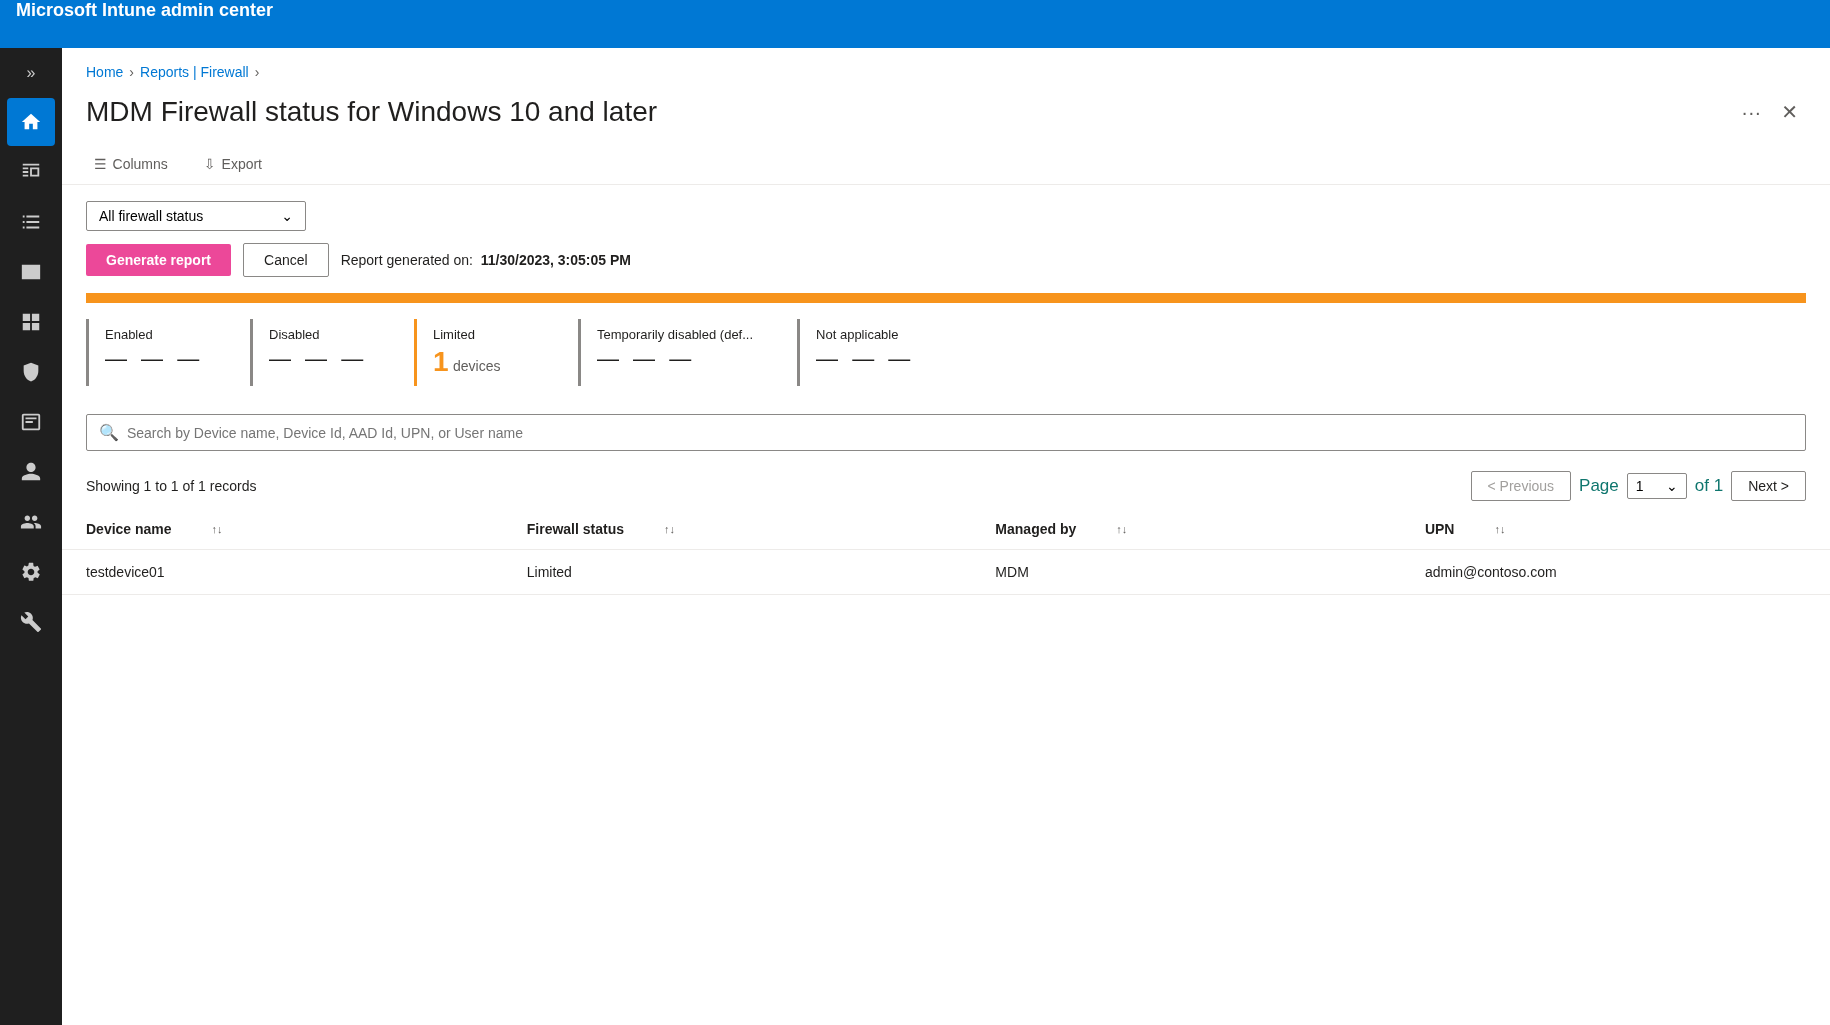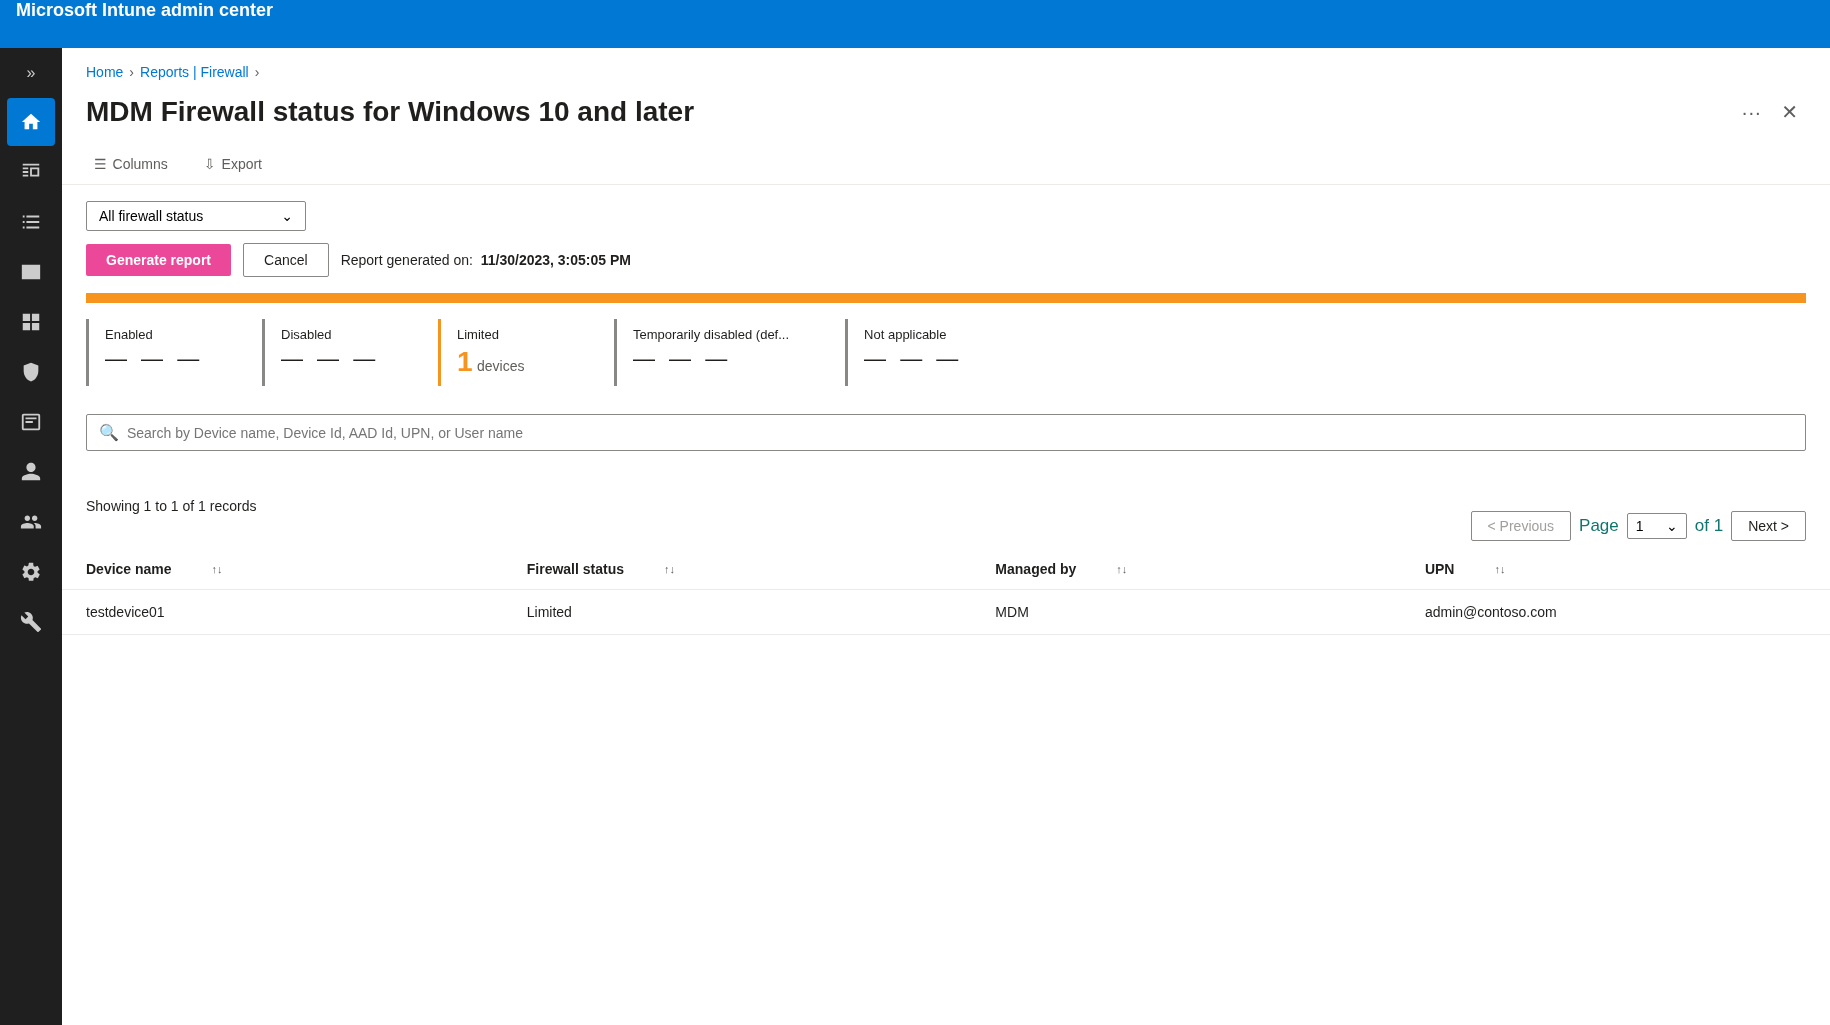--- a/index.html
+++ b/index.html
@@ -77,21 +77,21 @@
 
     
     .page-header {
       display: flex;
       align-items: center;
       padding: 8px 24px 16px;
       gap: 12px;
     }
     .page-title {
       font-size: 28px;
-      font-weight: 700;
+      font-weight: 400;
       color: #201f1e;
       flex: 1;
     }
     .page-more { font-size: 20px; color: #605e5c; cursor: pointer; }
     .page-close { font-size: 20px; color: #605e5c; cursor: pointer; padding: 4px 8px; }
 
     
     .toolbar {
       display: flex;
       align-items: center;
@@ -165,21 +165,21 @@
     .progress-bar {
       height: 10px;
       background: #f7941d;
       margin: 0 24px;
     }
 
     
     .stats-section {
       display: flex;
       padding: 16px 24px;
-      gap: 16px;
+      gap: 4px;
     }
     .stat-item {
       display: flex;
       flex-direction: column;
       padding: 8px 40px 8px 16px;
       border-left: 3px solid #8a8886;
       min-width: 160px;
     }
     .stat-item.limited { border-left-color: #f7941d; }
     .stat-label { font-size: 13px; color: #201f1e; margin-bottom: 4px; }
@@ -213,21 +213,20 @@
       display: flex;
       align-items: center;
       padding: 8px 24px;
       justify-content: space-between;
     }
     .records-info { font-size: 14px; color: #201f1e; }
     .pagination {
       display: flex;
       align-items: center;
       gap: 8px;
-      margin-top: 40px;
     }
     .page-btn {
       border: 1px solid #8a8886;
       background: white;
       padding: 6px 16px;
       font-size: 14px;
       cursor: pointer;
       border-radius: 2px;
       color: #201f1e;
     }

